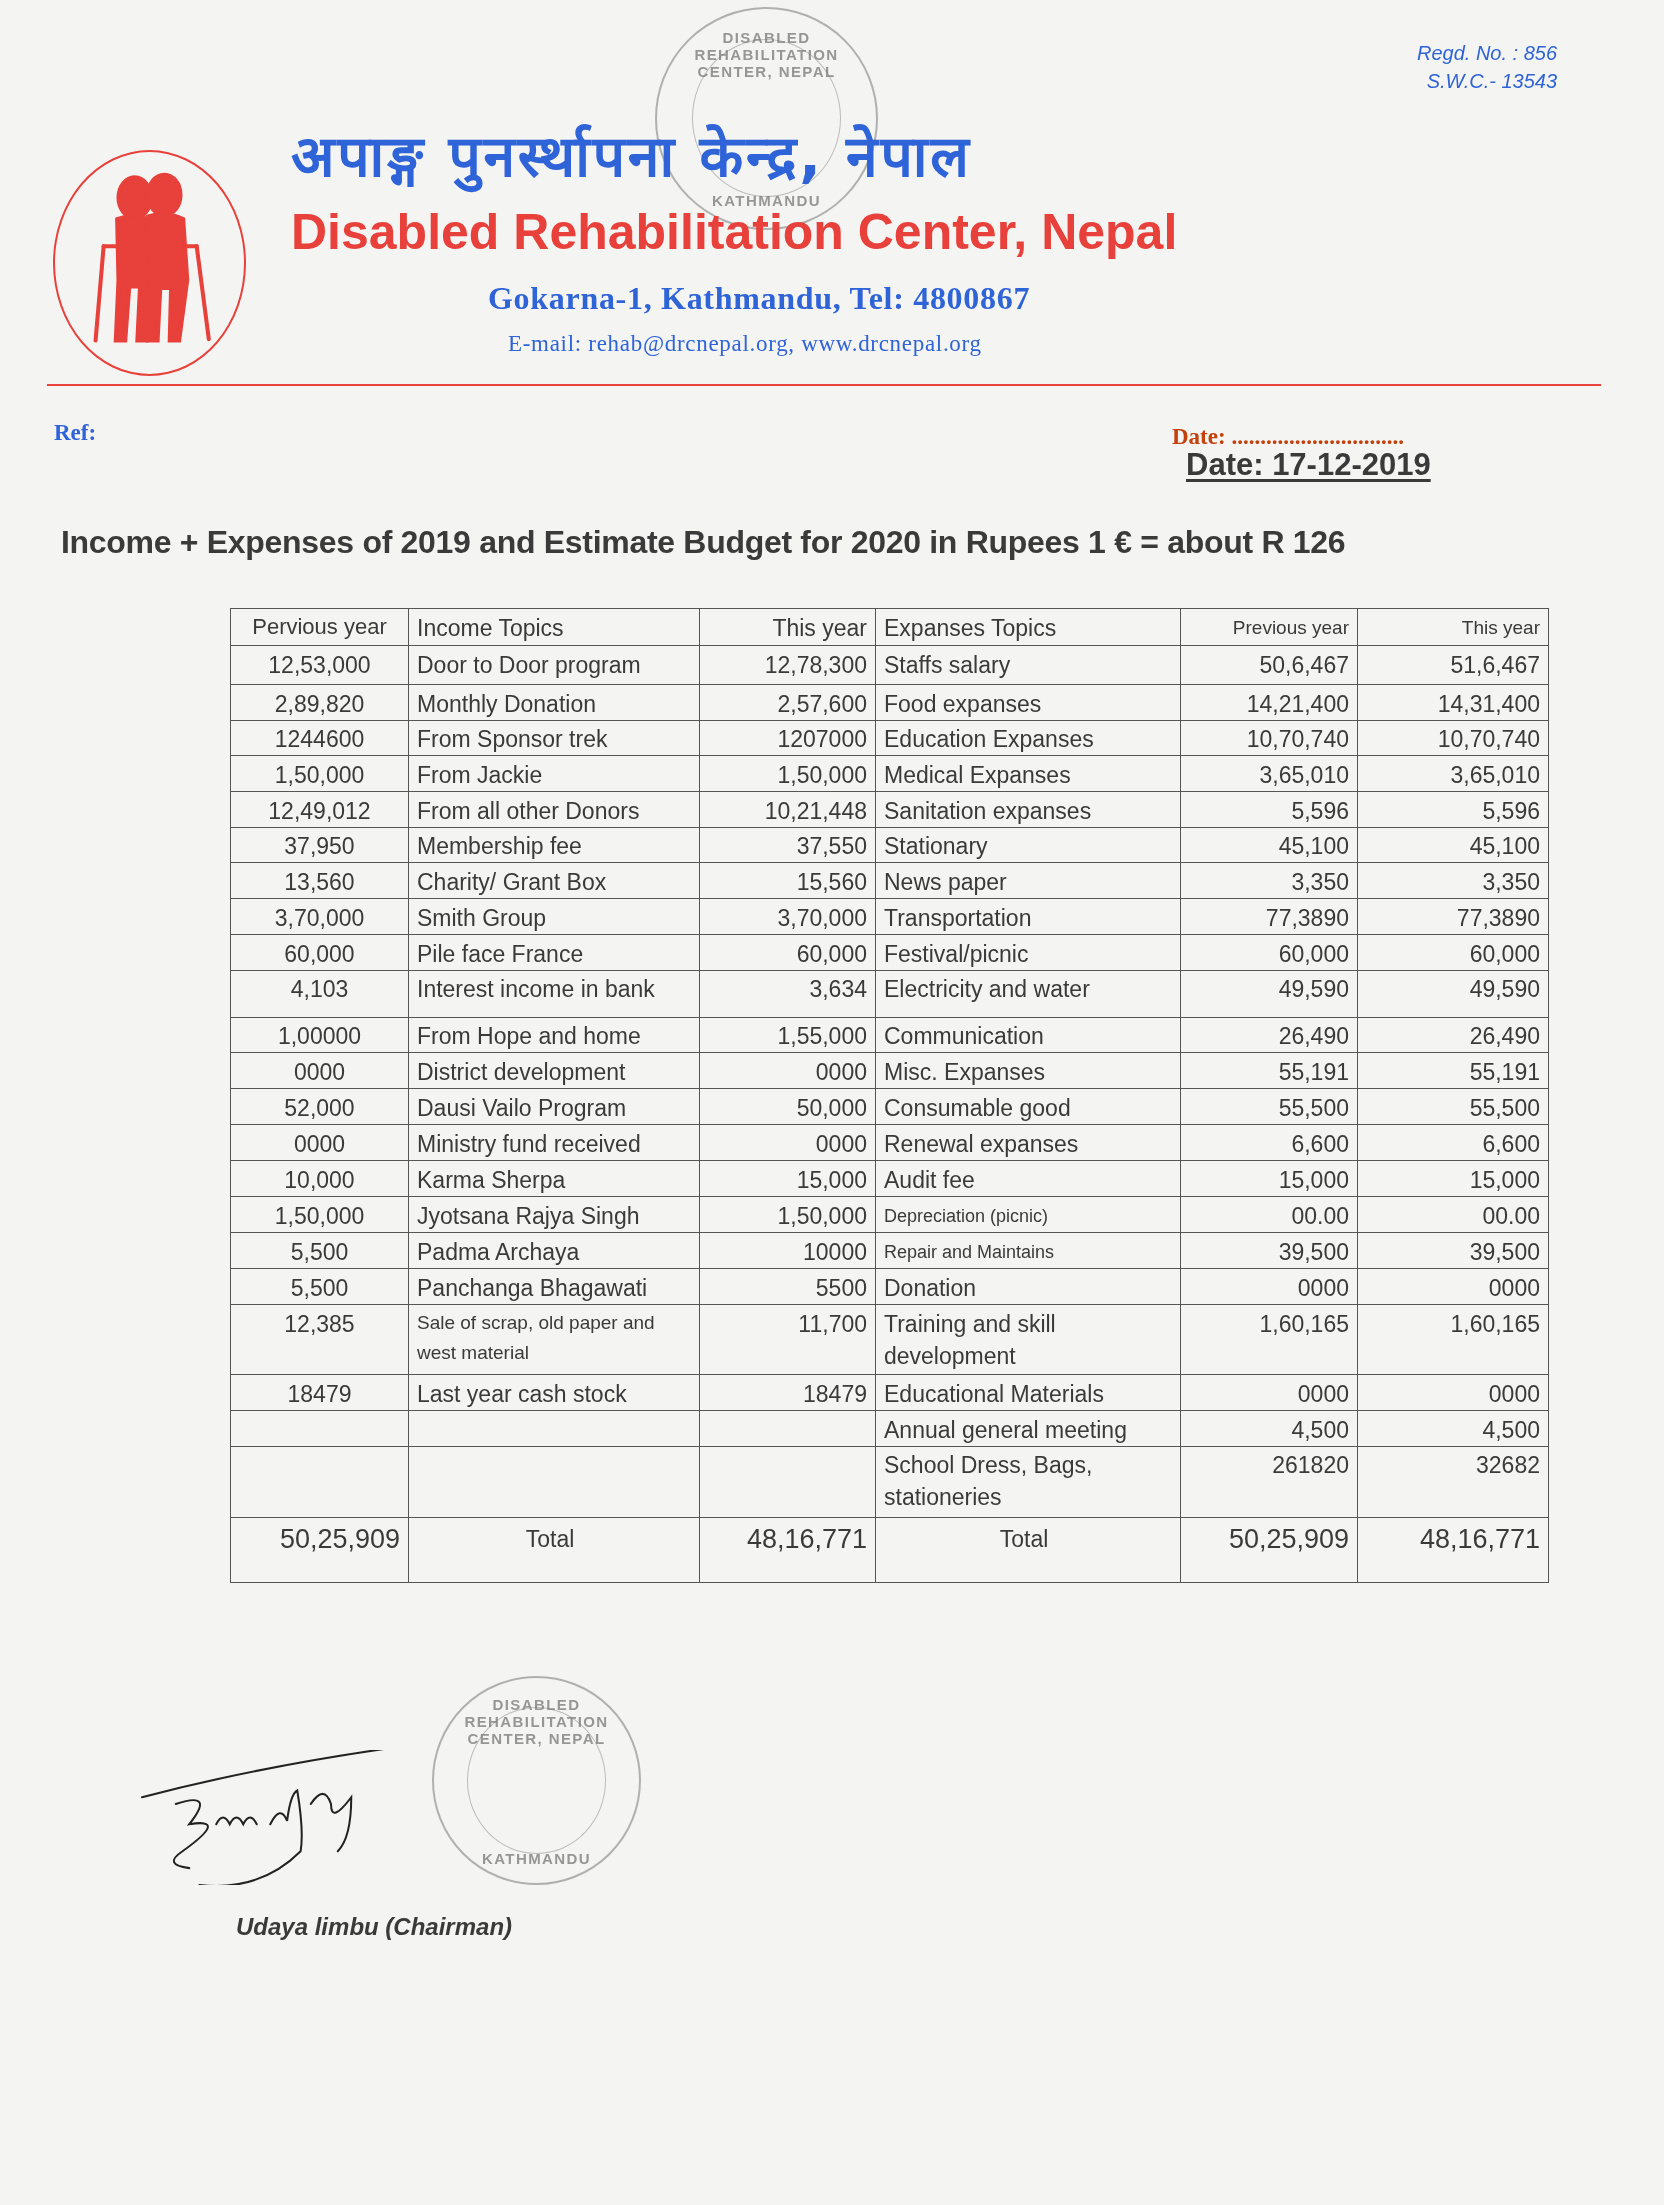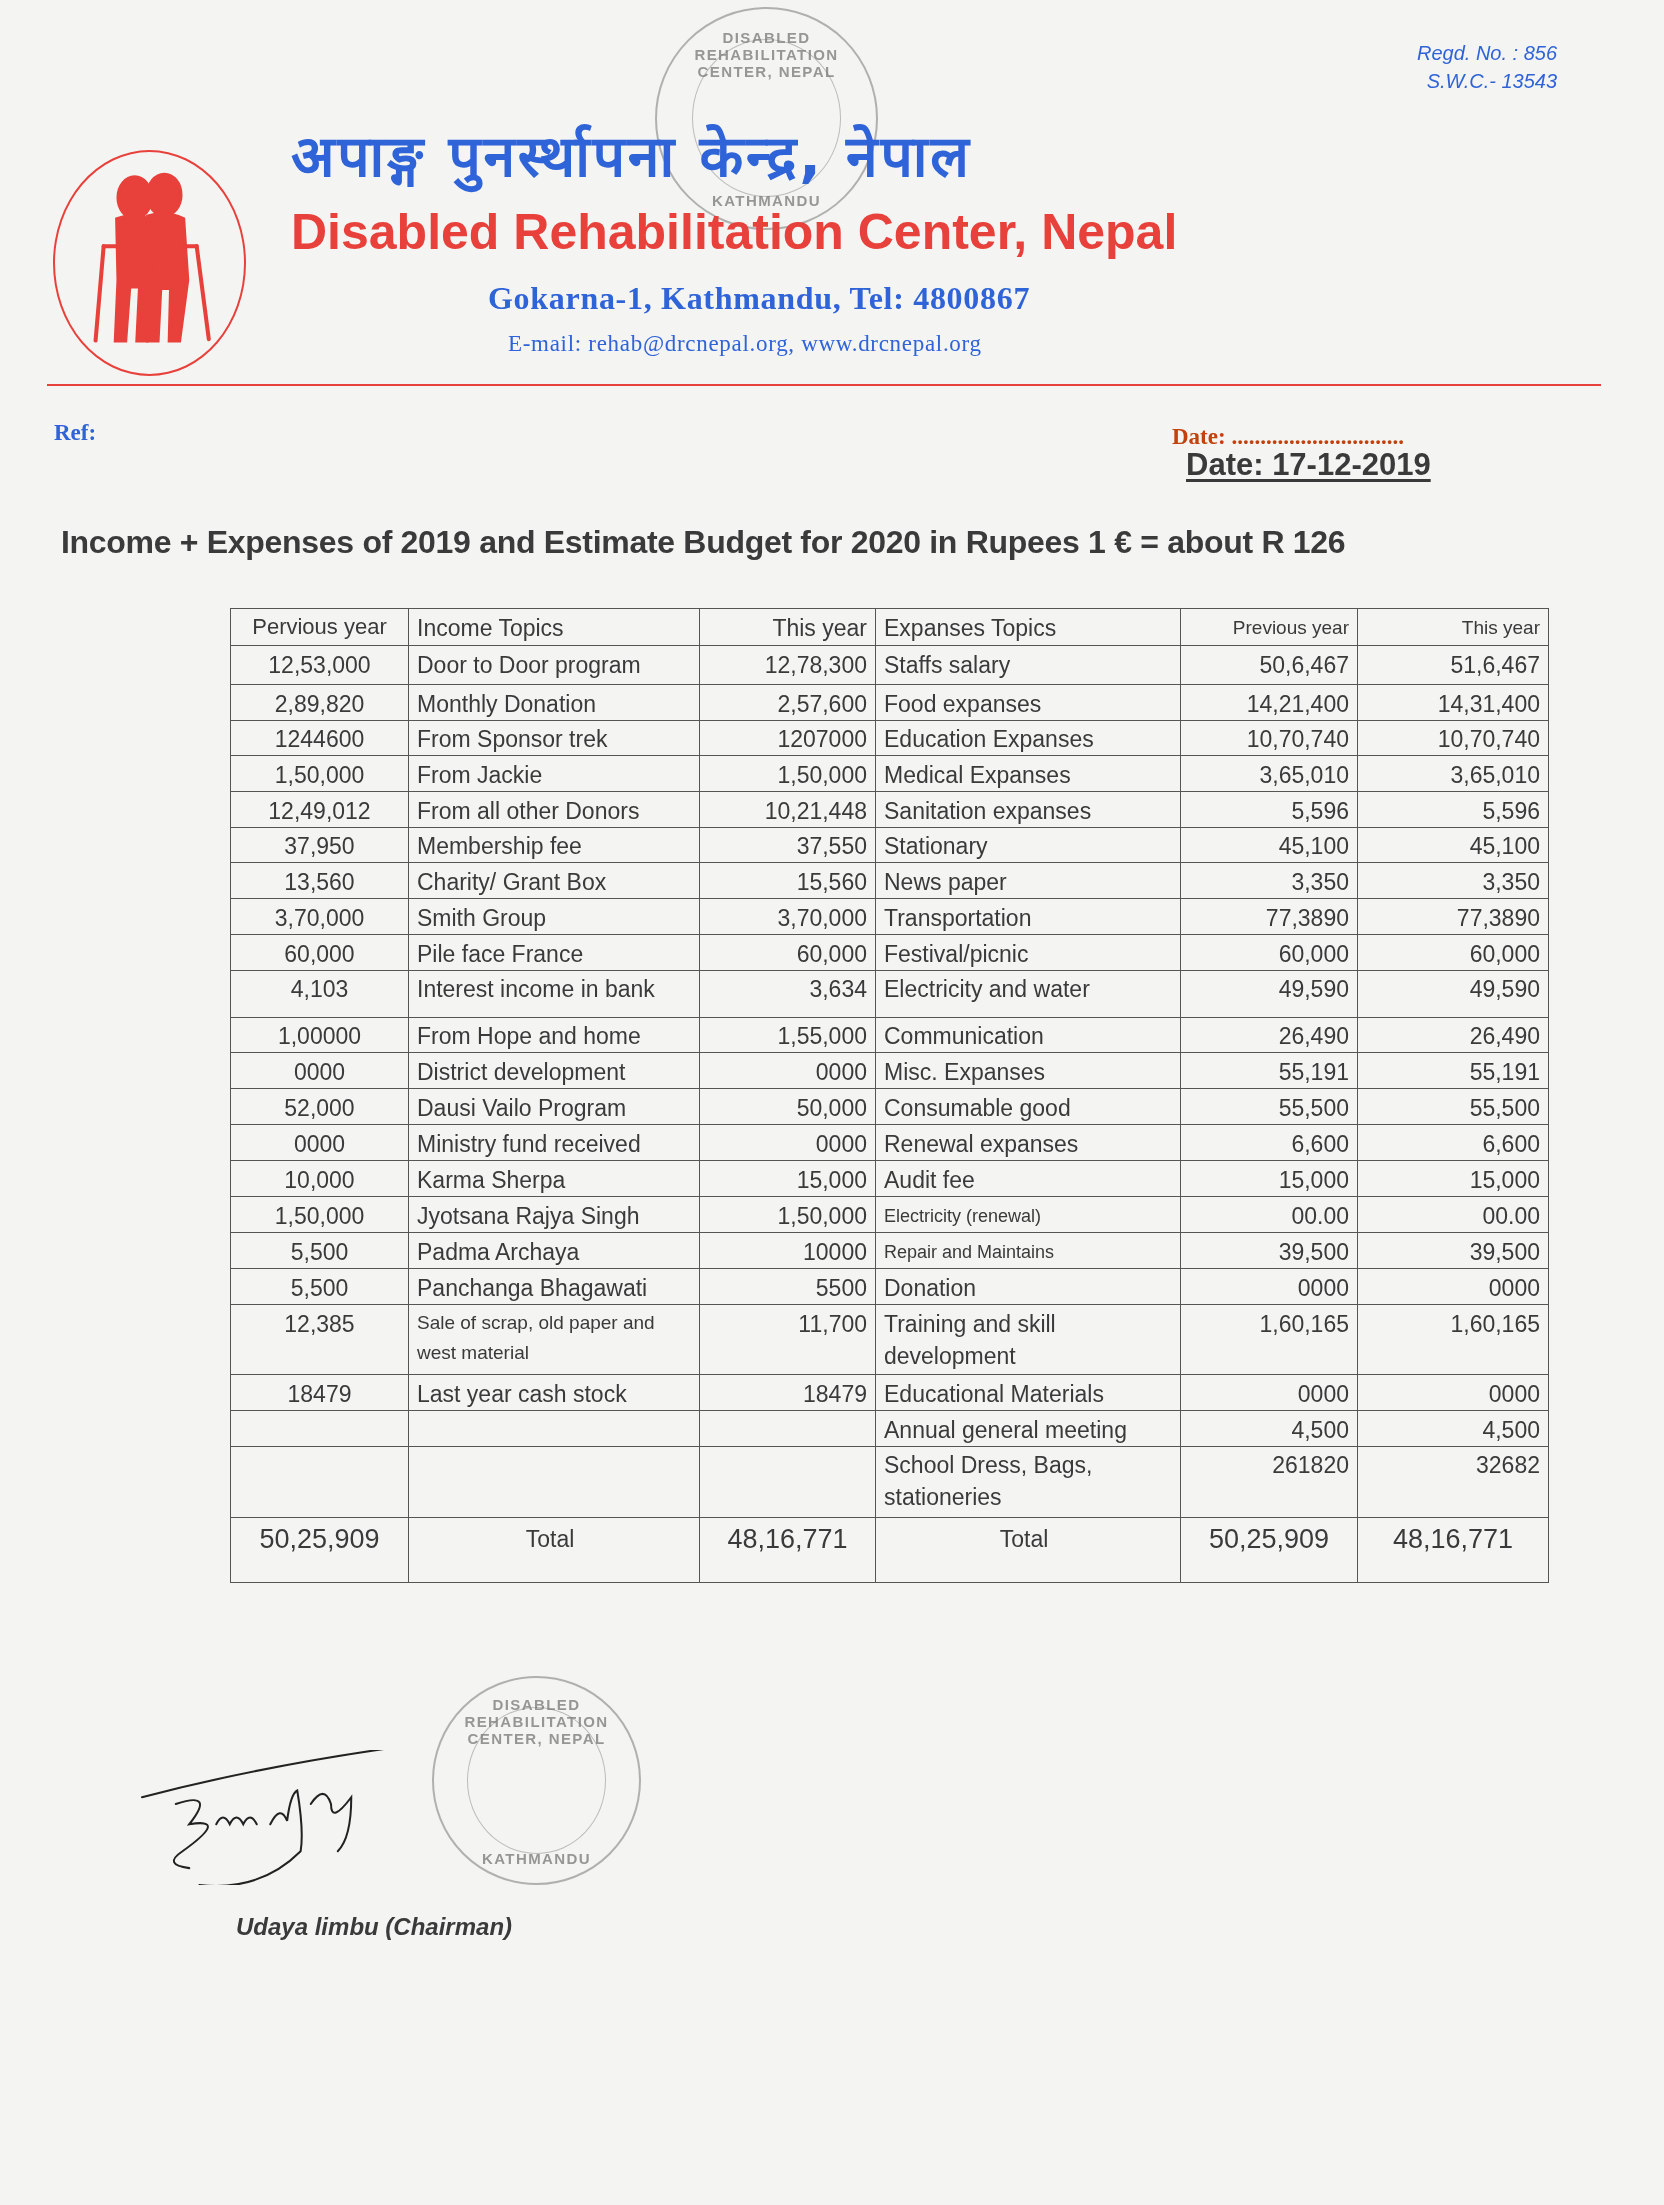--- a/index.html
+++ b/index.html
@@ -101,21 +101,21 @@
     border: 1.7px solid #555;
     padding: 2.7px 8px 0 8px;
     vertical-align: top; font-weight: normal;
     line-height: 32px; overflow: hidden;
   }
   .budget-table th { text-align: left; }
   .budget-table .num { text-align: right; }
   .budget-table .ctr { text-align: center; }
   .budget-table .small { font-size: 19px; line-height: 30px; }
   .budget-table .tiny { font-size: 18px; line-height: 32px; }
-  .budget-table .total-row td { font-size: 27px; line-height: 38px; text-align: center; }
+  .budget-table .total-row td { font-size: 27px; line-height: 38px; }
   .budget-table .total-label { padding-left: 0; text-align: center; font-size: 23px !important; }
 
   
   .signature {
     left: 135px; top: 1750px; width: 311px; height: 135px;
   }
   .signer {
     left: 236px; top: 1913px; font-family: "Liberation Sans", sans-serif;
     font-style: italic; font-weight: bold; font-size: 24px; color: #3a3a3a; white-space: nowrap;
   }
@@ -298,21 +298,21 @@
         <td>Karma Sherpa</td>
         <td class="num">15,000</td>
         <td>Audit fee</td>
         <td class="num">15,000</td>
         <td class="num">15,000</td>
       </tr>
       <tr style="height: 36px;">
         <td class="ctr">1,50,000</td>
         <td>Jyotsana Rajya Singh</td>
         <td class="num">1,50,000</td>
-        <td class="tiny">Electricity (renewal)</td>
+        <td class="tiny">Depreciation (picnic)</td>
         <td class="num">00.00</td>
         <td class="num">00.00</td>
       </tr>
       <tr style="height: 36px;">
         <td class="ctr">5,500</td>
         <td>Padma Archaya</td>
         <td class="num">10000</td>
         <td class="tiny">Repair and Maintains</td>
         <td class="num">39,500</td>
         <td class="num">39,500</td>

